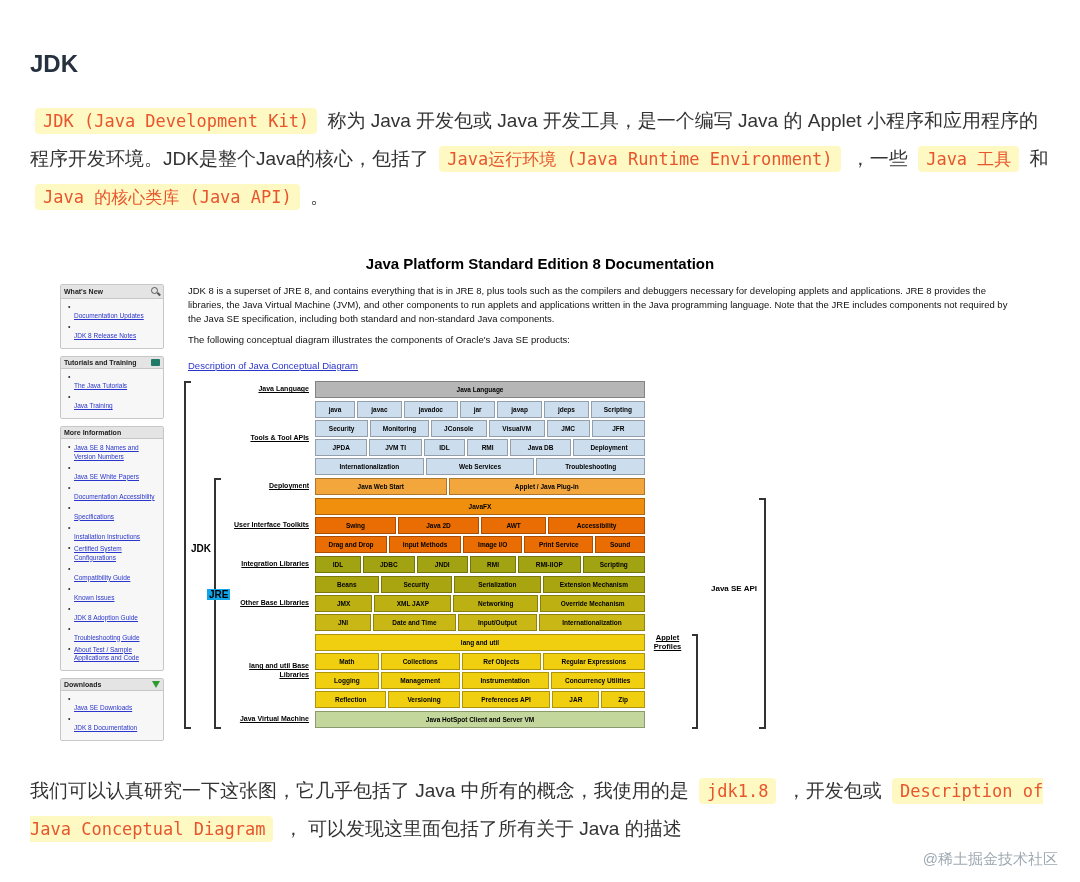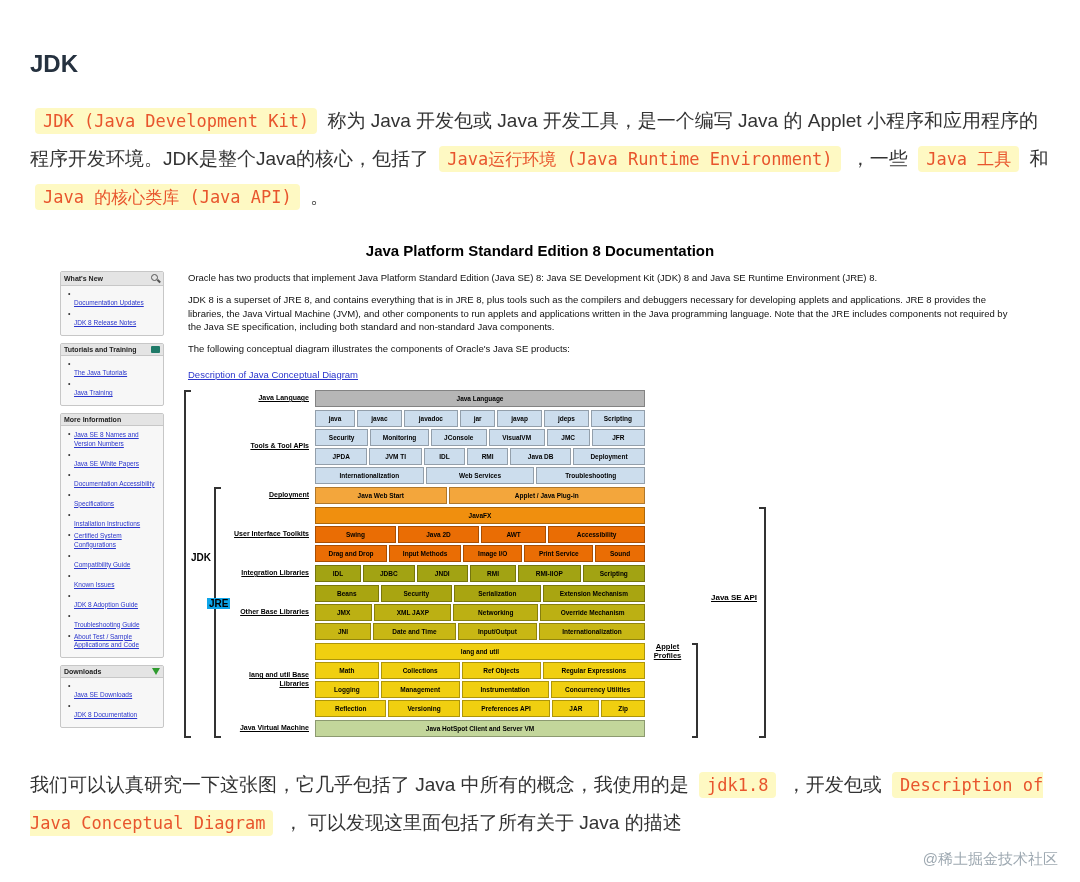--- a/index.html
+++ b/index.html
@@ -6,21 +6,21 @@
   html,body{width:1080px;height:882px;background:#ffffff;overflow:hidden;
     font-family:"Liberation Sans","DejaVu Sans",sans-serif;color:#333;}
   body{position:relative;}
   .article{padding:14px 30px 0 30px;position:relative;}
   .h1{font-size:30px;font-weight:bold;color:#25313f;margin-top:4px;}
   .h2{font-size:24px;font-weight:bold;color:#25313f;margin-top:36px;}
   .body-text{margin-top:24px;font-size:19px;line-height:37px;color:#333;}
   .inline-code{font-family:"DejaVu Sans Mono","Liberation Mono",monospace;font-size:17px;
     color:#e8552d;background:#fef9c3;padding:3px 8px;border-radius:4px;margin:0 5px;}
   
-  .embed{margin:26px auto 0 auto;width:960px;position:relative;display:block;}
+  .embed{margin:39px auto 0 auto;width:960px;position:relative;display:block;}
   .embed-title{text-align:center;font-size:15px;font-weight:bold;color:#000;}
   .embed-body{display:flex;margin-top:12px;}
   .embed-sidebar{width:104px;flex:none;height:464px;overflow:hidden;}
   .sb-box{border:1px solid #c7c7c7;background:#f7f7f7;margin-bottom:7px;border-radius:2px;}
   .sb-head{display:flex;justify-content:space-between;align-items:center;background:#e4e4e4;
     padding:2px 3px;font-size:7px;font-weight:bold;color:#222;border-bottom:1px solid #c7c7c7;}
   .sb-list{list-style:none;padding:3px 2px 4px 7px;}
   .sb-list li{position:relative;padding-left:6px;margin:2px 0;}
   .sb-list li::before{content:"\2022";position:absolute;left:0;top:-1px;font-size:7px;color:#333;}
   .sb-link{font-size:6.5px;color:#2a35cc;text-decoration:underline;line-height:1.35;display:inline-block;}
@@ -41,21 +41,21 @@
     text-align:right;padding-right:6px;align-self:center;line-height:1.25;color:#000;}
   .drows{width:330px;display:flex;flex-direction:column;gap:2px;}
   .drow{display:flex;gap:2px;height:17px;}
   .dcell{flex:1 1 0;display:flex;align-items:center;justify-content:center;font-size:6.5px;
     font-weight:bold;color:#000;white-space:nowrap;overflow:hidden;border:1px solid rgba(0,0,0,.28);}
   .jdk-bracket{position:absolute;left:14px;top:0;width:7px;height:348px;border:2px solid #333;border-right:none;}
   .jdk-label{position:absolute;left:21px;top:162px;font-size:10px;font-weight:bold;color:#000;}
   .jre-bracket{position:absolute;left:44px;top:97px;width:7px;height:251px;border:2px solid #333;border-right:none;}
   .jre-label{position:absolute;left:37px;top:208px;font-size:10px;font-weight:bold;color:#000;background:#0ea5e9;padding:0 2px;z-index:2;}
   .api-bracket{position:absolute;right:4px;top:117px;width:7px;height:231px;border:2px solid #333;border-left:none;}
-  .api-label{position:absolute;right:13px;top:203px;width:46px;text-align:center;font-size:8px;font-weight:bold;text-decoration:underline;line-height:1.2;color:#000;}
+  .api-label{position:absolute;right:13px;top:203px;width:46px;text-align:center;font-size:8px;font-weight:bold;line-height:1.2;color:#000;}
   .compact-bracket{position:absolute;right:72px;top:253px;width:6px;height:95px;border:2px solid #333;border-left:none;}
   .compact-label{position:absolute;right:80px;top:252px;width:45px;text-align:center;font-size:7.5px;font-weight:bold;text-decoration:underline;line-height:1.2;color:#000;}
   .watermark{position:absolute;right:22px;bottom:13px;font-size:15px;color:#8d9aa4;opacity:.85;}
 </style>
 </head>
 <body>
 
 <div class="article">
   <div class="h2">JDK</div>
 
@@ -108,21 +108,20 @@
               <span>Downloads</span>
               <span class="sbicon i-download-icon"></span>
             </div>
             <ul class="sb-list">
               <li><a class="sb-link">Java SE Downloads</a></li>
               <li><a class="sb-link">JDK 8 Documentation</a></li>
             </ul>
           </div>
         </aside>
       <div class="embed-main">
-        <p class="embed-p">Oracle has two products that implement Java Platform Standard Edition (Java SE) 8: Java SE Development Kit (JDK) 8 and Java SE Runtime Environment (JRE) 8.</p>
         <p class="embed-p">JDK 8 is a superset of JRE 8, and contains everything that is in JRE 8, plus tools such as the compilers and debuggers necessary for developing applets and applications. JRE 8 provides the libraries, the Java Virtual Machine (JVM), and other components to run applets and applications written in the Java programming language. Note that the JRE includes components not required by the Java SE specification, including both standard and non-standard Java components.</p>
         <p class="embed-p">The following conceptual diagram illustrates the components of Oracle's Java SE products:</p>
         <a class="embed-link">Description of Java Conceptual Diagram</a>
 
         <div class="diagram">
           <div class="jdk-bracket"></div>
           <div class="jdk-label">JDK</div>
           <div class="jre-bracket"></div>
           <div class="jre-label">JRE</div>
           <div class="dgroups" id="dgroups">

